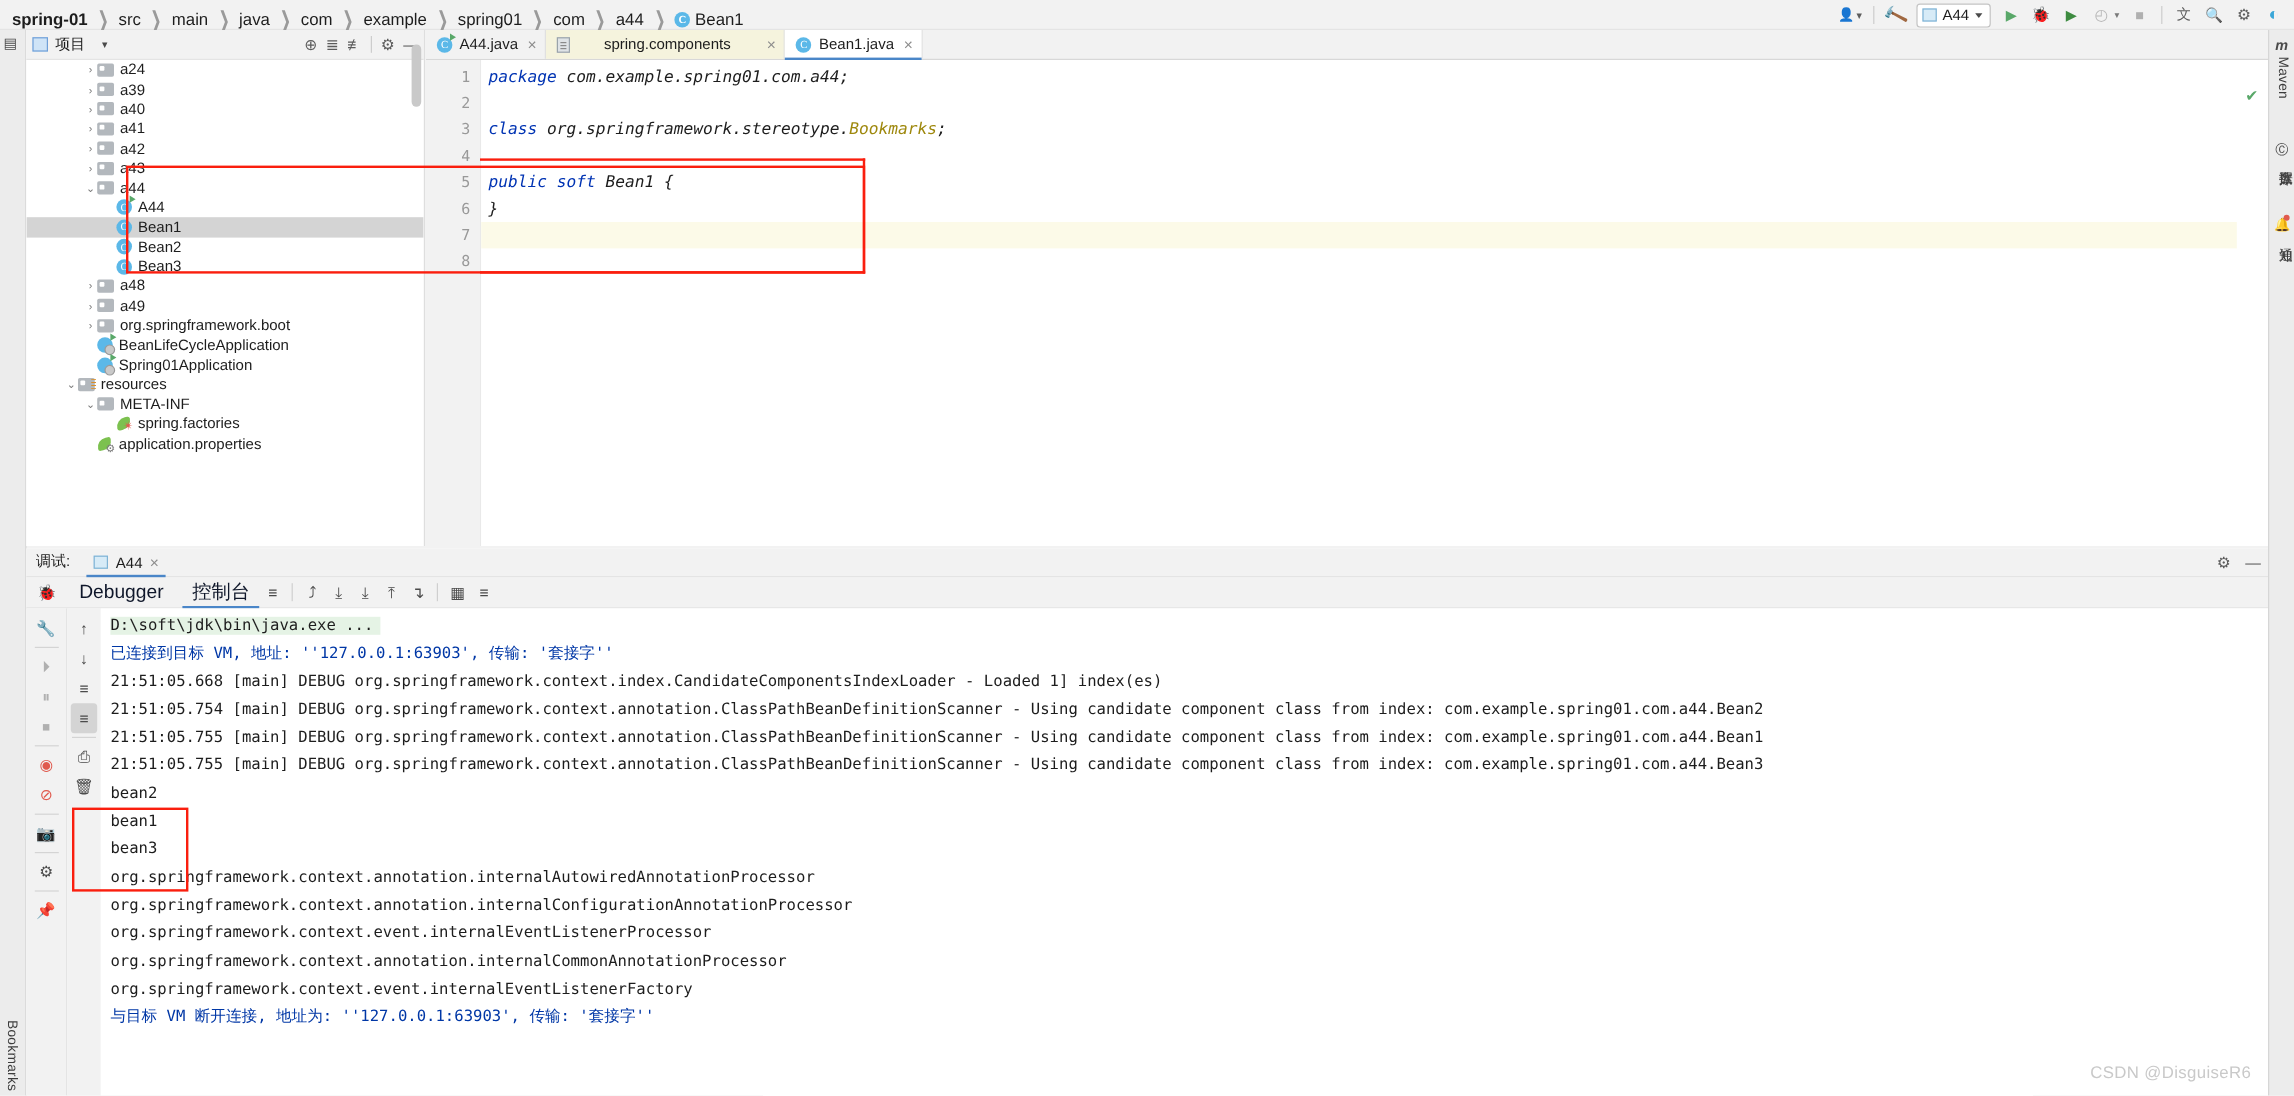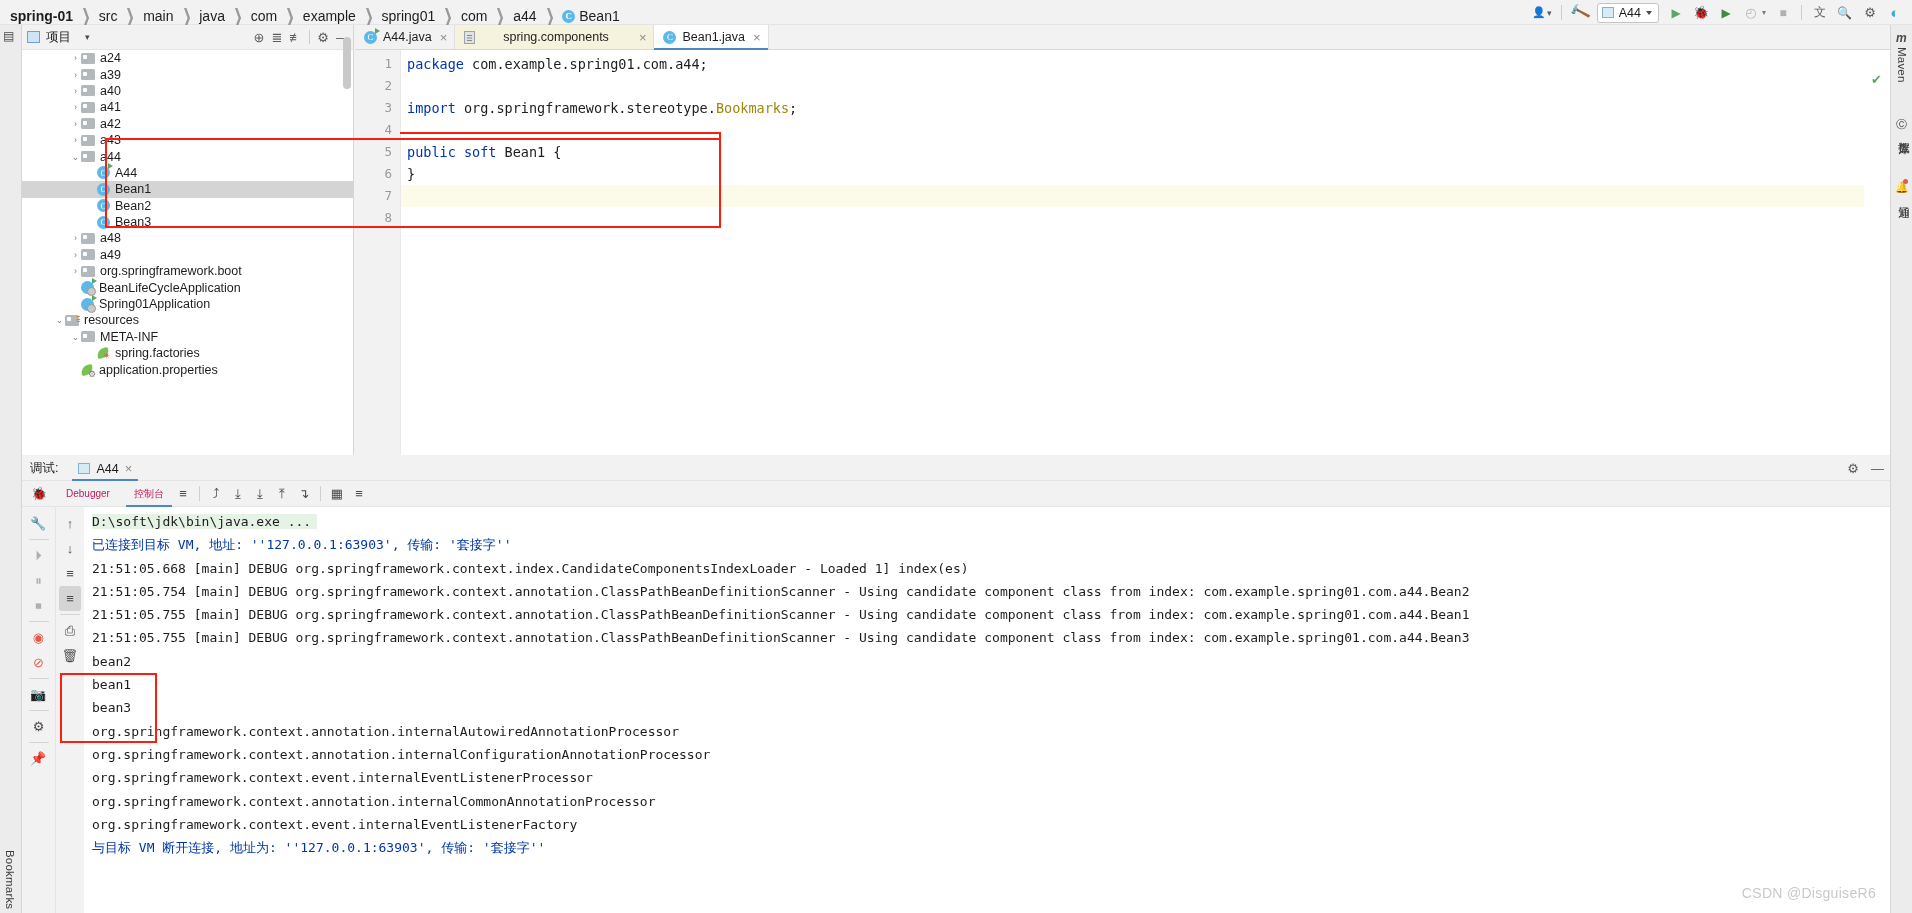--- a/index.html
+++ b/index.html
@@ -167,21 +167,21 @@
     box-shadow: 0 0 0 0 #7a7a7a, 0 2.5px 0 0 #8a8a8a, 0 5px 0 0 #8a8a8a; background:#8a8a8a;
   }
 
   .editorbody { position:absolute; left:0; top:25px; right:0; bottom:0; background:#fff; display:flex; }
   .gutter {
     width: 46px; background: #f2f2f2; border-right:1px solid #e9e9e9;
     padding-top: 3px; flex: none; position: relative;
   }
   .gnum { height: 22px; line-height: 22px; text-align: right; padding-right: 8px;
           font-family:"DejaVu Sans Mono", monospace; font-size: 12.5px; color: #999; }
-  .code { flex: 1; padding-top: 3px; position: relative; background: #fff; }
+  .code { flex: 1; padding-top: 3px; position: relative; background: #fff; font-style: italic; }
   .cline { height: 22px; line-height: 22px; font-family:"DejaVu Sans Mono", monospace;
            font-size: 13.5px; color: #1d1d1d; padding-left: 6px; white-space: pre; }
   .cline.hl { background: #fcfae8; }
   .kw { color: #0033b3; font-weight: 500; }
   .ann { color: #9e880d; }
   .editor-rightpad { position:absolute; right:0; top:0; width:26px; height:100%; background:#fff; }
   .chk { position:absolute; right: 8px; top: 22px; color:#59a869; font-size:13px; }
 
   
   .debugpanel {
@@ -198,21 +198,21 @@
   }
   .dbg-tab.active:after { content:''; position:absolute; left:0; right:0; bottom:0; height:2px; background:#4a86c8; }
   .dbg-tab-box { width:12px;height:11px;border:1.4px solid #7fb3d5;background:#d7ebf7; }
   .dbg-titlebar-right { position:absolute; right:6px; display:flex; gap:12px; align-items:center; }
 
   .dbg-toolbar {
     height: 26px; background:#f2f2f2; display:flex; align-items:center;
     border-bottom:1px solid #e4e4e4; padding-left: 6px;
   }
   .bug-ico { width:22px; text-align:center; color:#59a869; font-size:13px; }
-  .dbg-sub { font-size:10px; color:#be185d; padding: 0 8px; height:26px; line-height:26px; position:relative; margin-left:8px;}
+  .dbg-sub { font-size:16px; color:#0f172a; padding: 0 8px; height:26px; line-height:26px; position:relative; margin-left:8px;}
   .dbg-sub.active:after { content:''; position:absolute; left:0; right:0; bottom:0; height:2px; background:#4a86c8; }
   .dt-ico { width:22px; text-align:center; font-size:13px; color:#4a4a4a; }
   .dt-sep { width:1px; height:15px; background:#cfcfcf; margin:0 5px; }
 
   .dbg-left-tools {
     position:absolute; left:0; top:50px; width:34px; bottom:0; background:#f2f2f2;
     border-right:1px solid #e4e4e4; display:flex; flex-direction:column; align-items:center; padding-top:4px;
   }
   .dbg-left-tools2 {
     position:absolute; left:34px; top:50px; width:28px; bottom:0; background:#f2f2f2;
@@ -451,21 +451,21 @@
           <div class="gnum">3</div>
           <div class="gnum">4</div>
           <div class="gnum">5</div>
           <div class="gnum">6</div>
           <div class="gnum">7</div>
           <div class="gnum">8</div>
         </div>
       <div class="code" id="code">
           <div class="cline"><span class="kw">package </span><span>com.example.spring01.com.a44;</span></div>
           <div class="cline">&nbsp;</div>
-          <div class="cline"><span class="kw">import </span><span>org.springframework.stereotype.</span><span class="ann">Bookmarks</span><span>;</span></div>
+          <div class="cline"><span class="kw">class </span><span>org.springframework.stereotype.</span><span class="ann">Bookmarks</span><span>;</span></div>
           <div class="cline">&nbsp;</div>
           <div class="cline"><span class="kw">public </span><span class="kw">soft </span><span>Bean1 {</span></div>
           <div class="cline"><span>}</span></div>
           <div class="cline hl">&nbsp;</div>
         </div>
       <div class="editor-rightpad">
         <span class="chk">✔</span>
       </div>
     </div>
   </div>

